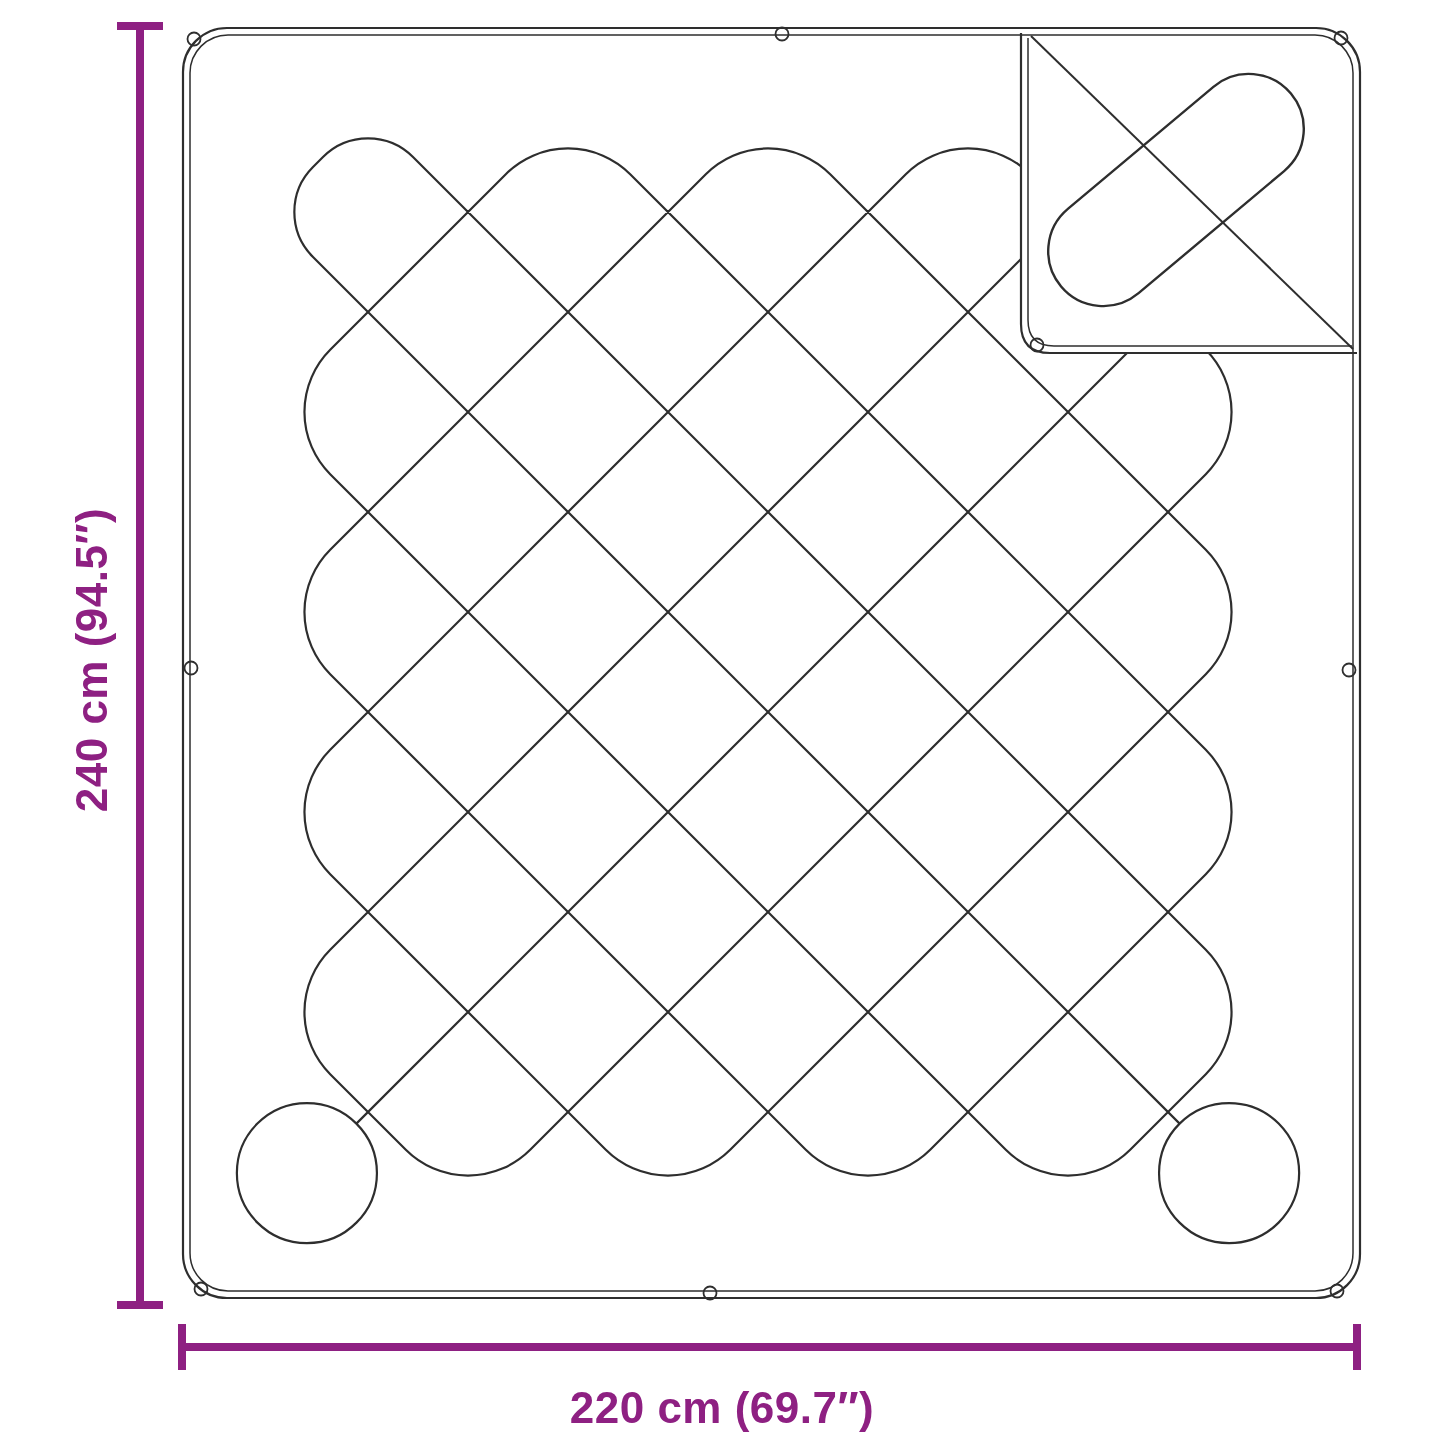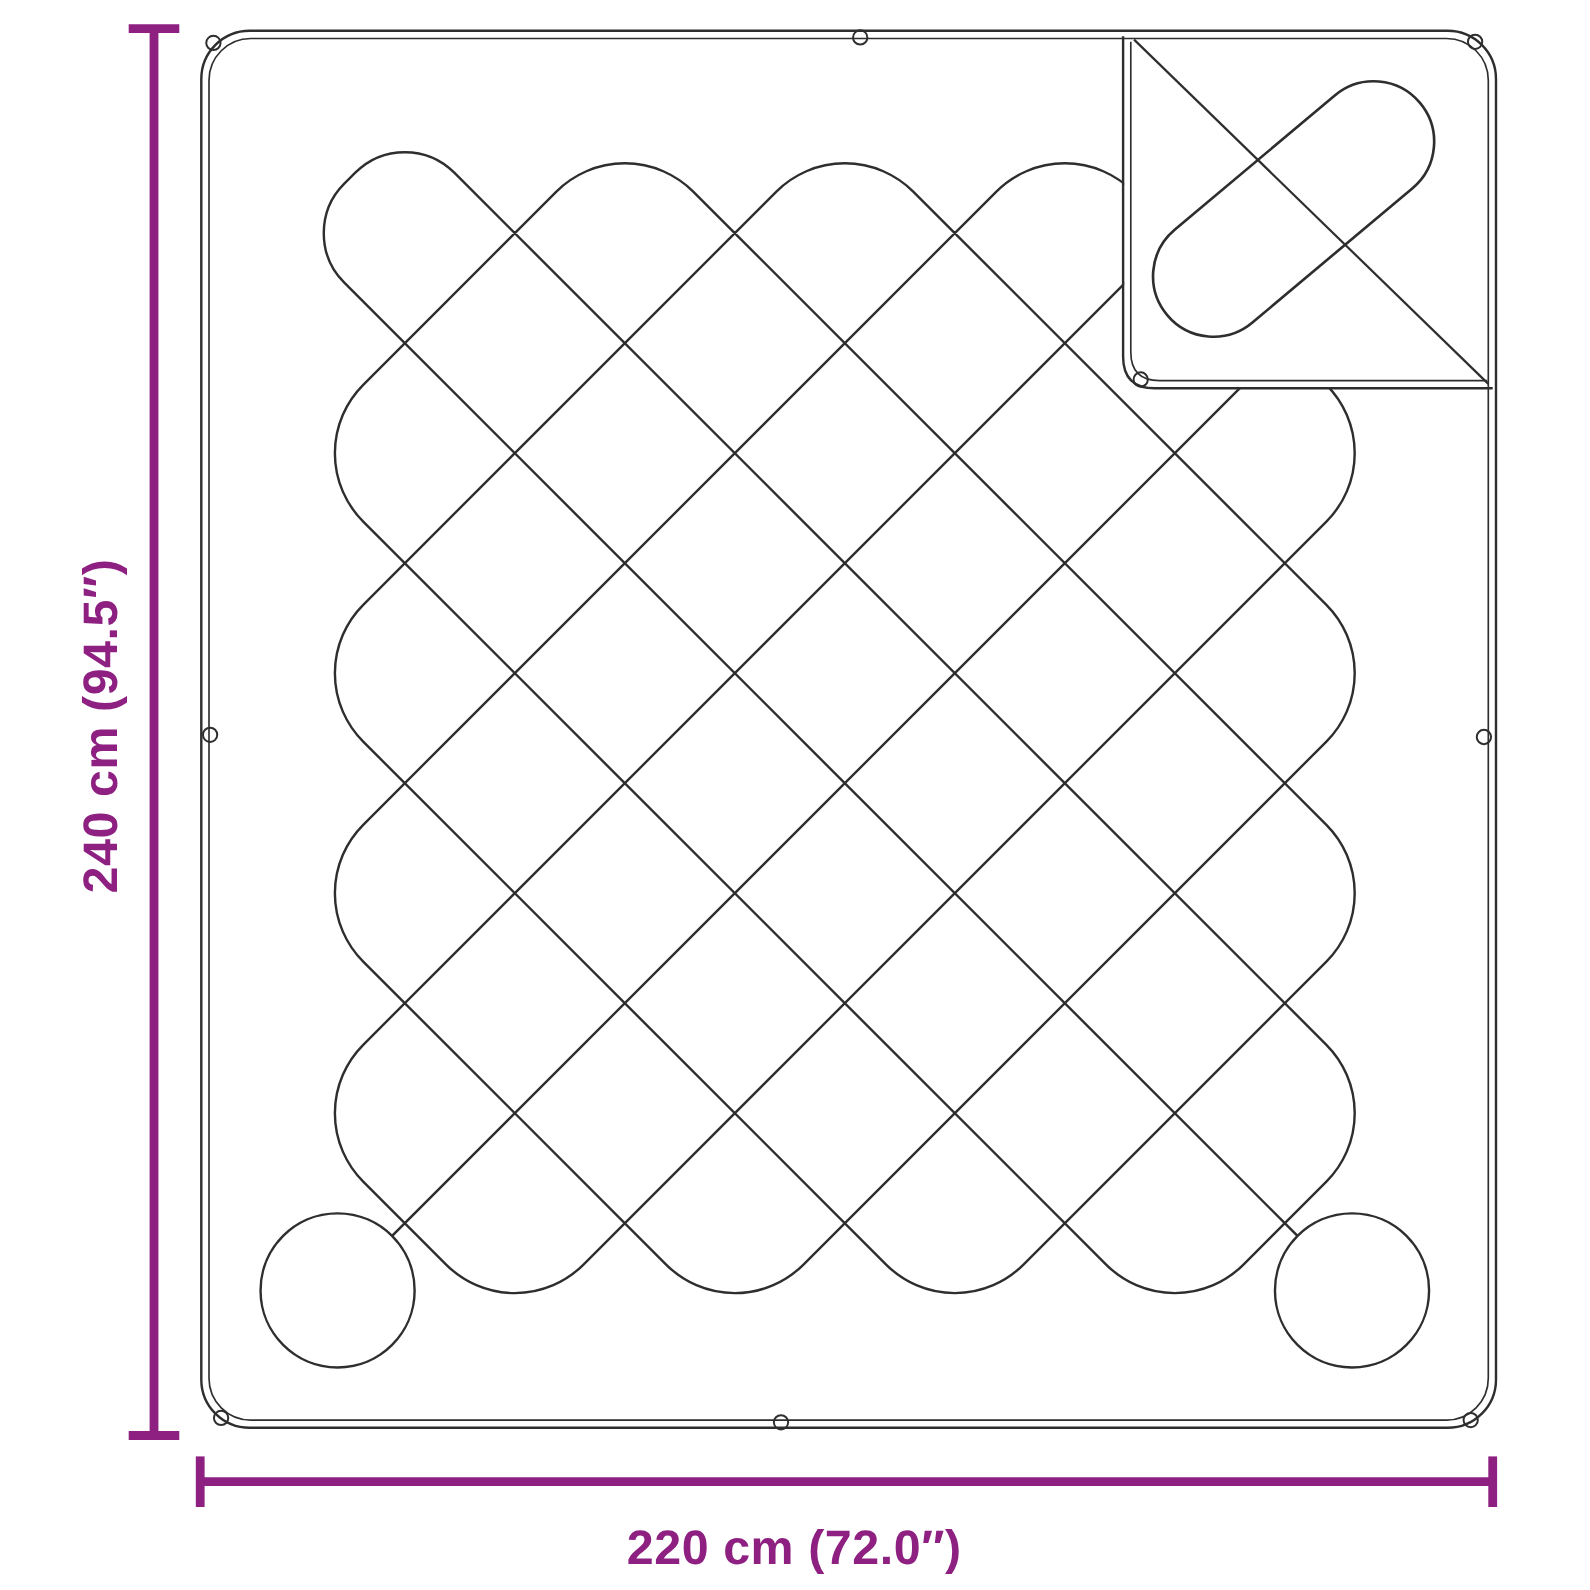--- a/index.html
+++ b/index.html
@@ -58,14 +58,14 @@
       <line x1="140" y1="26" x2="140" y2="1305"></line>
       <line x1="117" y1="26" x2="163" y2="26"></line>
       <line x1="117" y1="1305" x2="163" y2="1305"></line>
       <line x1="182" y1="1347" x2="1357" y2="1347"></line>
       <line x1="182" y1="1324" x2="182" y2="1370"></line>
       <line x1="1357" y1="1324" x2="1357" y2="1370"></line>
     </g>
   </svg>
 
   <div class="dim-label vertical">240 cm (94.5″)</div>
-  <div class="dim-label horizontal">220 cm (72.0″)</div>
+  <div class="dim-label horizontal">220 cm (69.7″)</div>
 </div>
 
 </body></html>

